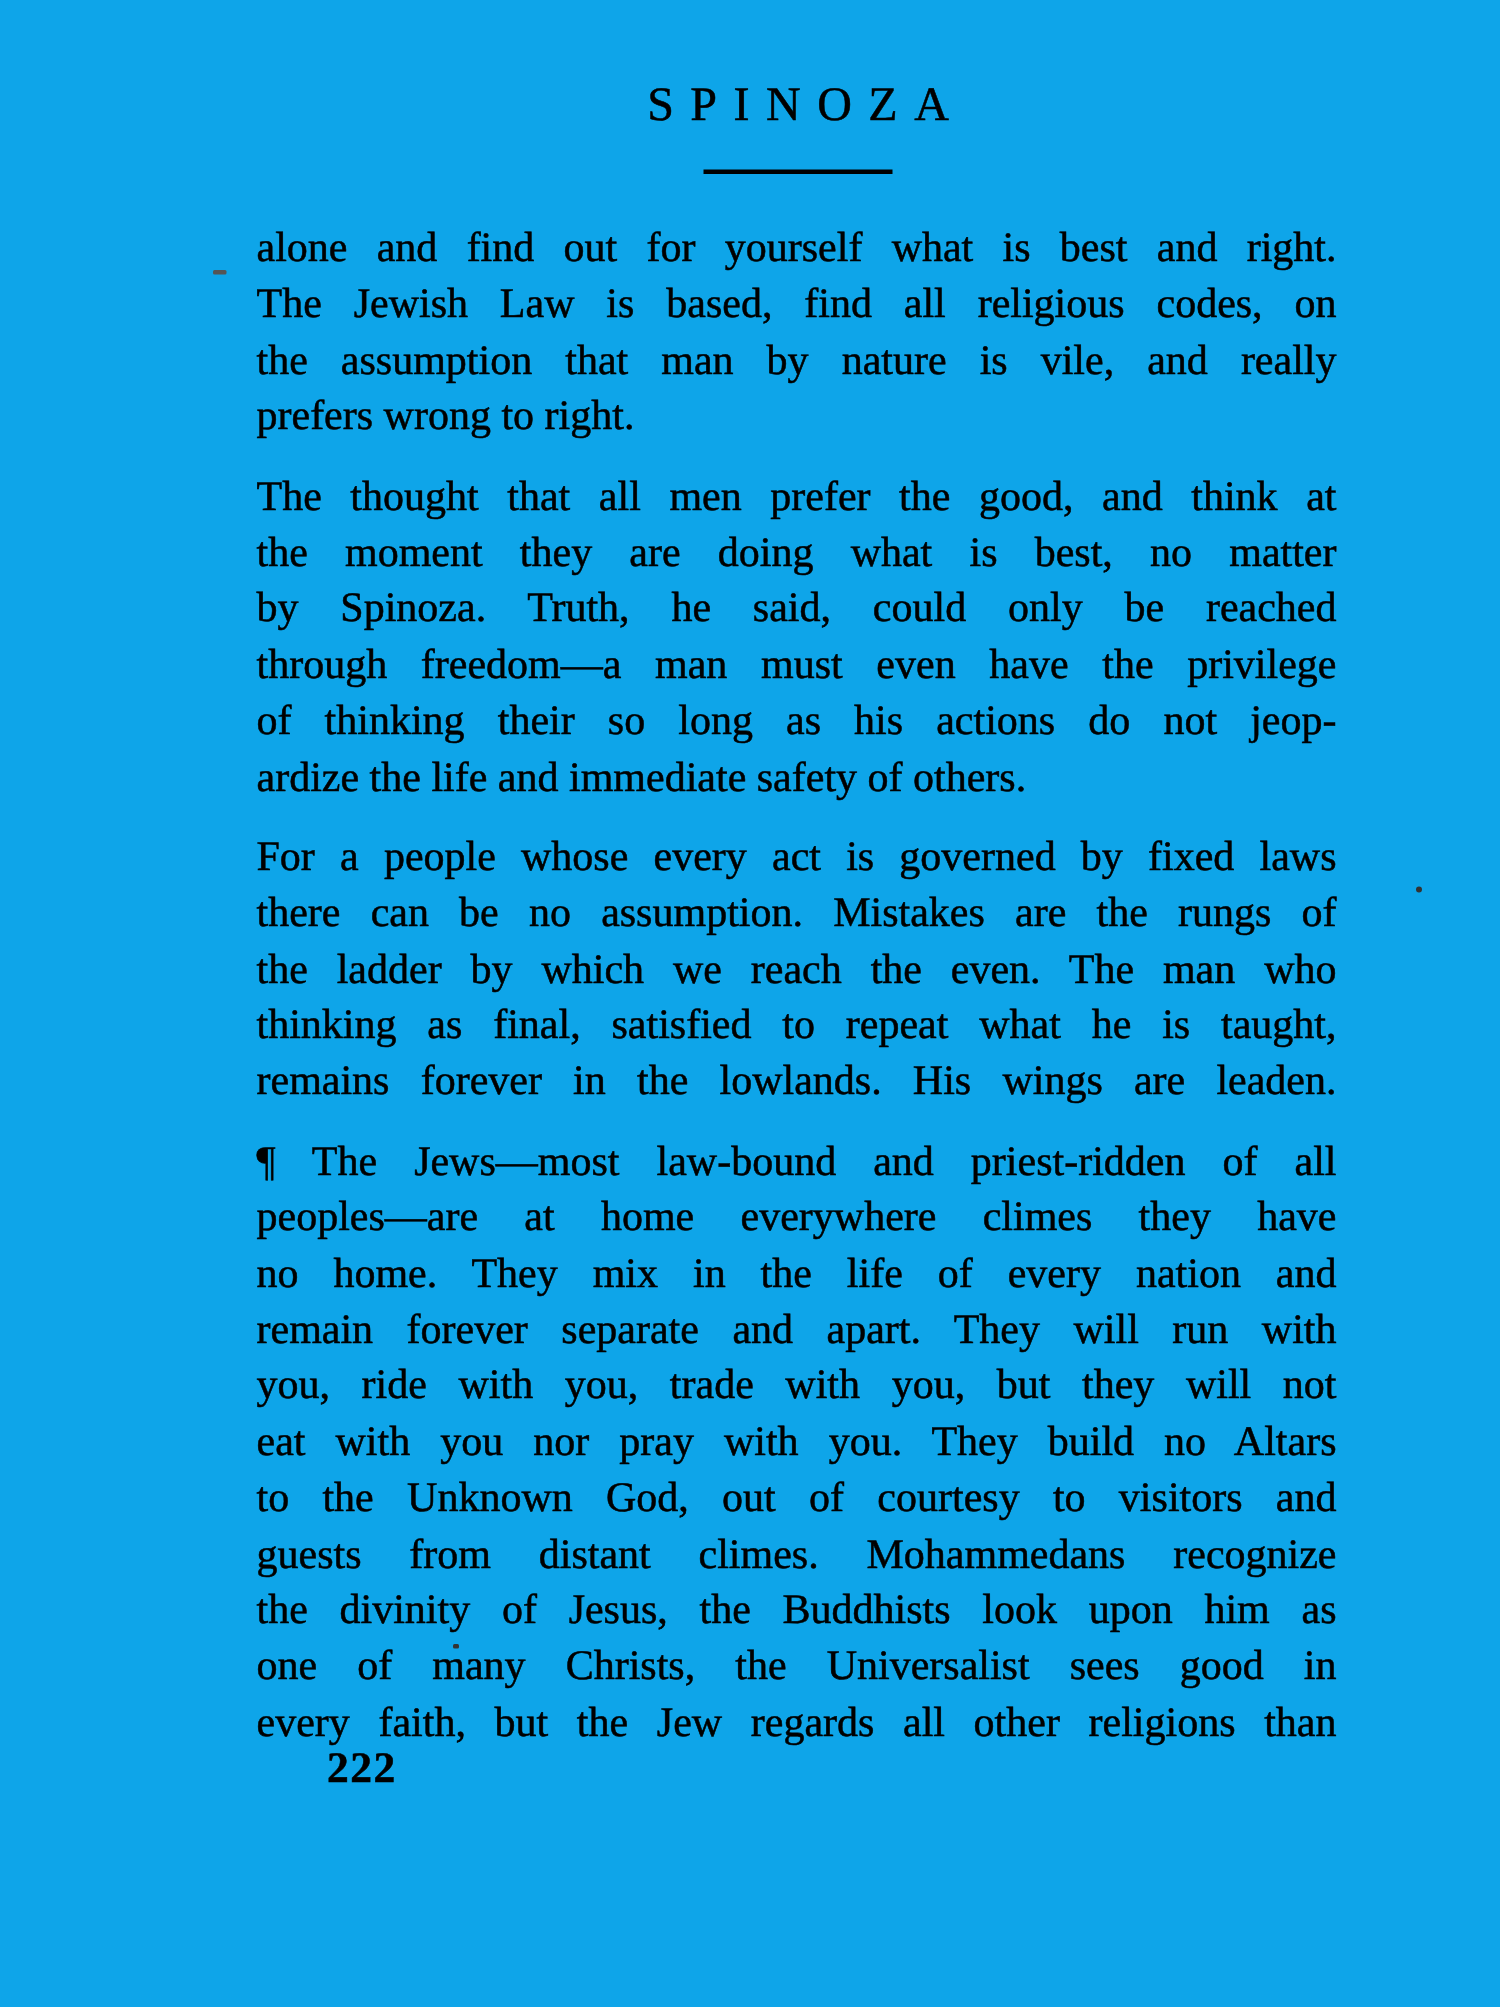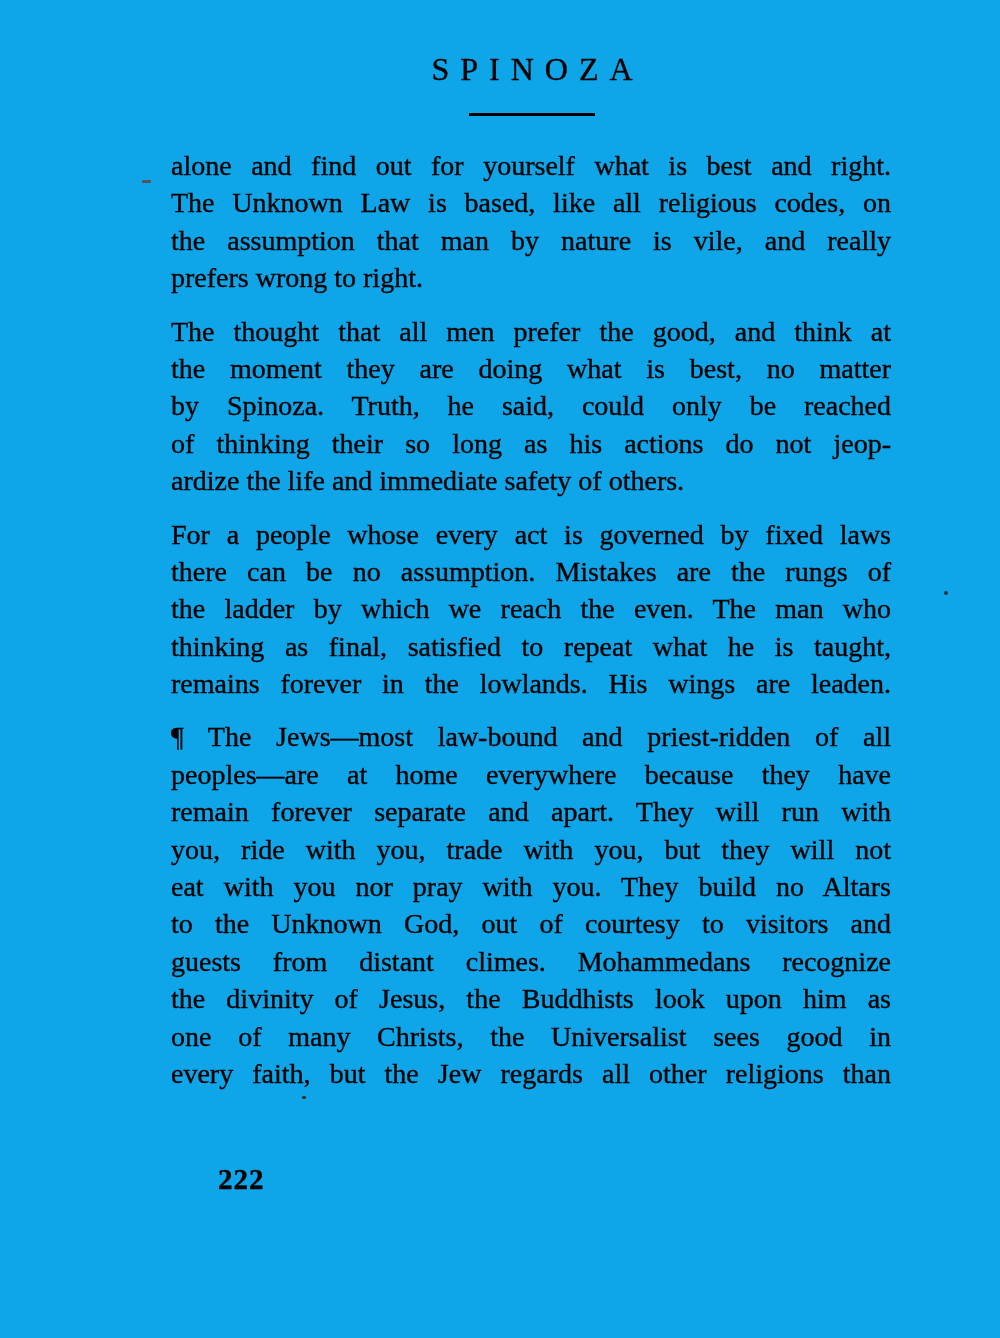--- a/index.html
+++ b/index.html
@@ -82,44 +82,46 @@
 
   <div class="header">
     <h1 class="title">SPINOZA</h1>
     <div class="title-rule"></div>
   </div>
 
   <div class="text-block">
 
     <div class="paragraph">
       <div class="line">alone and find out for yourself what is best and right.</div>
-      <div class="line">The Unknown Law is based, like all religious codes, on</div>
+      <div class="line">The Jewish Law is based, find all religious codes, on</div>
       <div class="line">the assumption that man by nature is vile, and really</div>
       <div class="line flush">prefers wrong to right.</div>
     </div>
 
     <div class="paragraph">
       <div class="line">The thought that all men prefer the good, and think at</div>
       <div class="line">the moment they are doing what is best, no matter</div>
       <div class="line">by Spinoza. Truth, he said, could only be reached</div>
+      <div class="line">through freedom—a man must even have the privilege</div>
       <div class="line">of thinking their so long as his actions do not jeop-</div>
       <div class="line flush">ardize the life and immediate safety of others.</div>
     </div>
 
     <div class="paragraph">
       <div class="line">For a people whose every act is governed by fixed laws</div>
       <div class="line">there can be no assumption. Mistakes are the rungs of</div>
       <div class="line">the ladder by which we reach the even. The man who</div>
       <div class="line">thinking as final, satisfied to repeat what he is taught,</div>
       <div class="line">remains forever in the lowlands. His wings are leaden.</div>
     </div>
 
     <div class="paragraph">
       <div class="line">¶ The Jews—most law-bound and priest-ridden of all</div>
-      <div class="line">peoples—are at home everywhere because they have</div>
+      <div class="line">peoples—are at home everywhere climes they have</div>
+      <div class="line">no home. They mix in the life of every nation and</div>
       <div class="line">remain forever separate and apart. They will run with</div>
       <div class="line">you, ride with you, trade with you, but they will not</div>
       <div class="line">eat with you nor pray with you. They build no Altars</div>
       <div class="line">to the Unknown God, out of courtesy to visitors and</div>
       <div class="line">guests from distant climes. Mohammedans recognize</div>
       <div class="line">the divinity of Jesus, the Buddhists look upon him as</div>
       <div class="line">one of many Christs, the Universalist sees good in</div>
       <div class="line">every faith, but the Jew regards all other religions than</div>
     </div>
 

